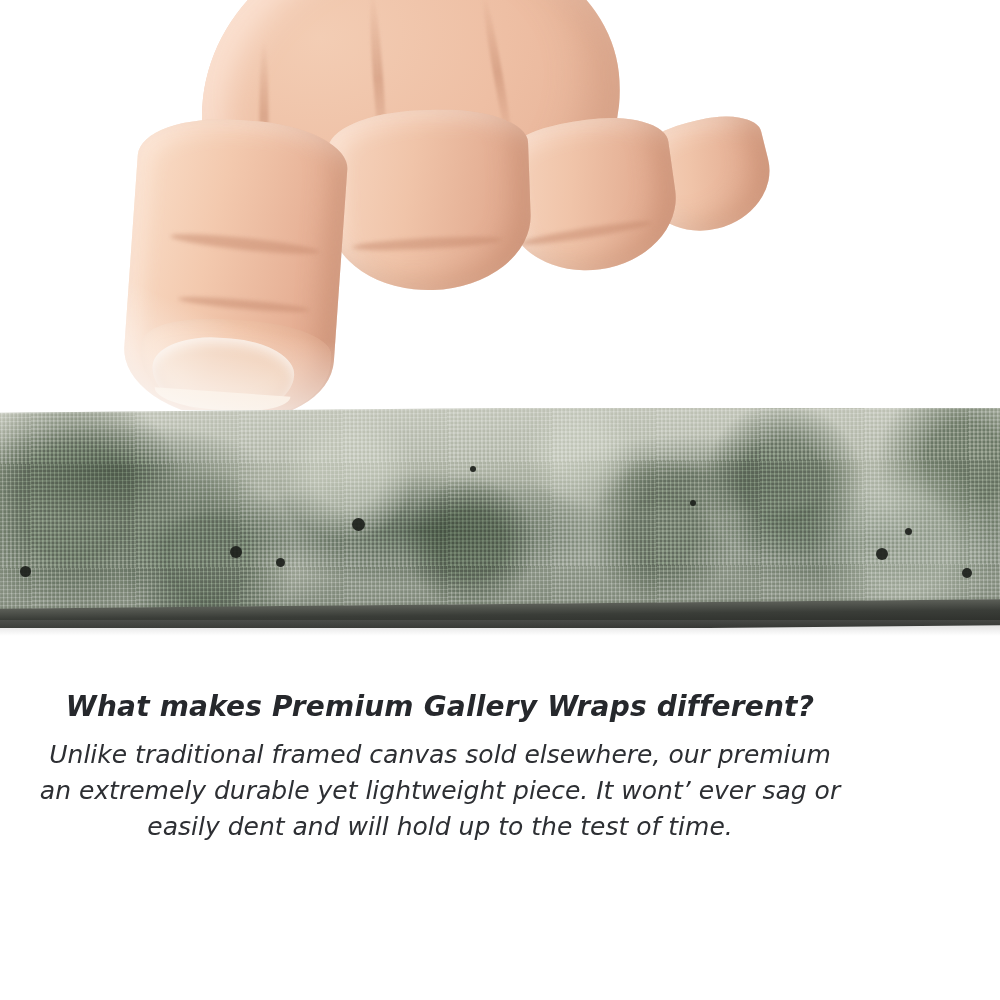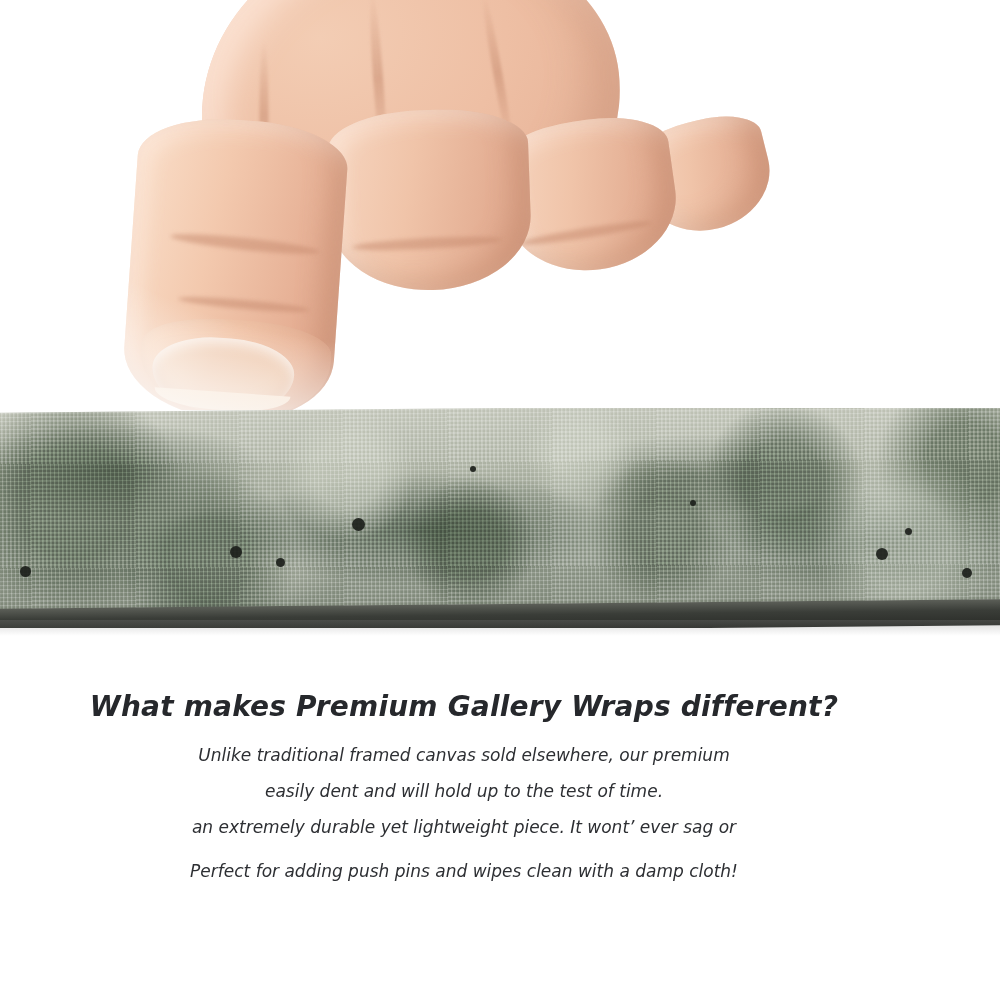--- a/index.html
+++ b/index.html
@@ -243,39 +243,38 @@
     left: 0;
     top: 620px;
     width: 1000px;
     height: 16px;
     background: linear-gradient(to bottom, rgba(120,120,120,0.30), rgba(255,255,255,0));
   }
 
   
   .text-block {
     position: absolute;
-    left: 0;
+    left: 12px;
     top: 690px;
     width: 856px;
     text-align: center;
     color: #2d2f33;
     font-family: "DejaVu Sans", sans-serif;
-    padding-left: 36px;
   }
   .headline {
     font-style: italic;
     font-weight: bold;
     font-size: 28px;
     letter-spacing: 0.2px;
     margin: 0 0 14px 0;
     color: #26282c;
   }
   .body-line {
     font-style: italic;
-    font-size: 17px;
+    font-size: 25px;
     line-height: 36px;
     color: #2d2f33;
     margin: 0;
     white-space: nowrap;
   }
   .body-line.last {
     margin-top: 8px;
   }
 </style>
 </head>
@@ -319,18 +318,17 @@
     <div class="speck" style="left:690px; top:92px;  width:6px;  height:6px;"></div>
     <div class="speck" style="left:470px; top:58px;  width:6px;  height:6px;"></div>
 
     <div class="strip-bottom"></div>
   </div>
   <div class="strip-shadow"></div>
 
   <div class="text-block">
     <p class="headline">What makes Premium Gallery Wraps different?</p>
     <p class="body-line">Unlike traditional framed canvas sold elsewhere, our premium</p>
+    <p class="body-line">an extremely durable yet lightweight piece. It wont’ ever sag or</p>
     <p class="body-line">easily dent and will hold up to the test of time.</p>
-    <p class="body-line">an extremely durable yet lightweight piece. It wont’ ever sag or</p>
-    <p class="body-line last">Perfect for adding push pins and wipes clean with a damp cloth!</p>
   </div>
 
 </div>
 
 </body></html>

